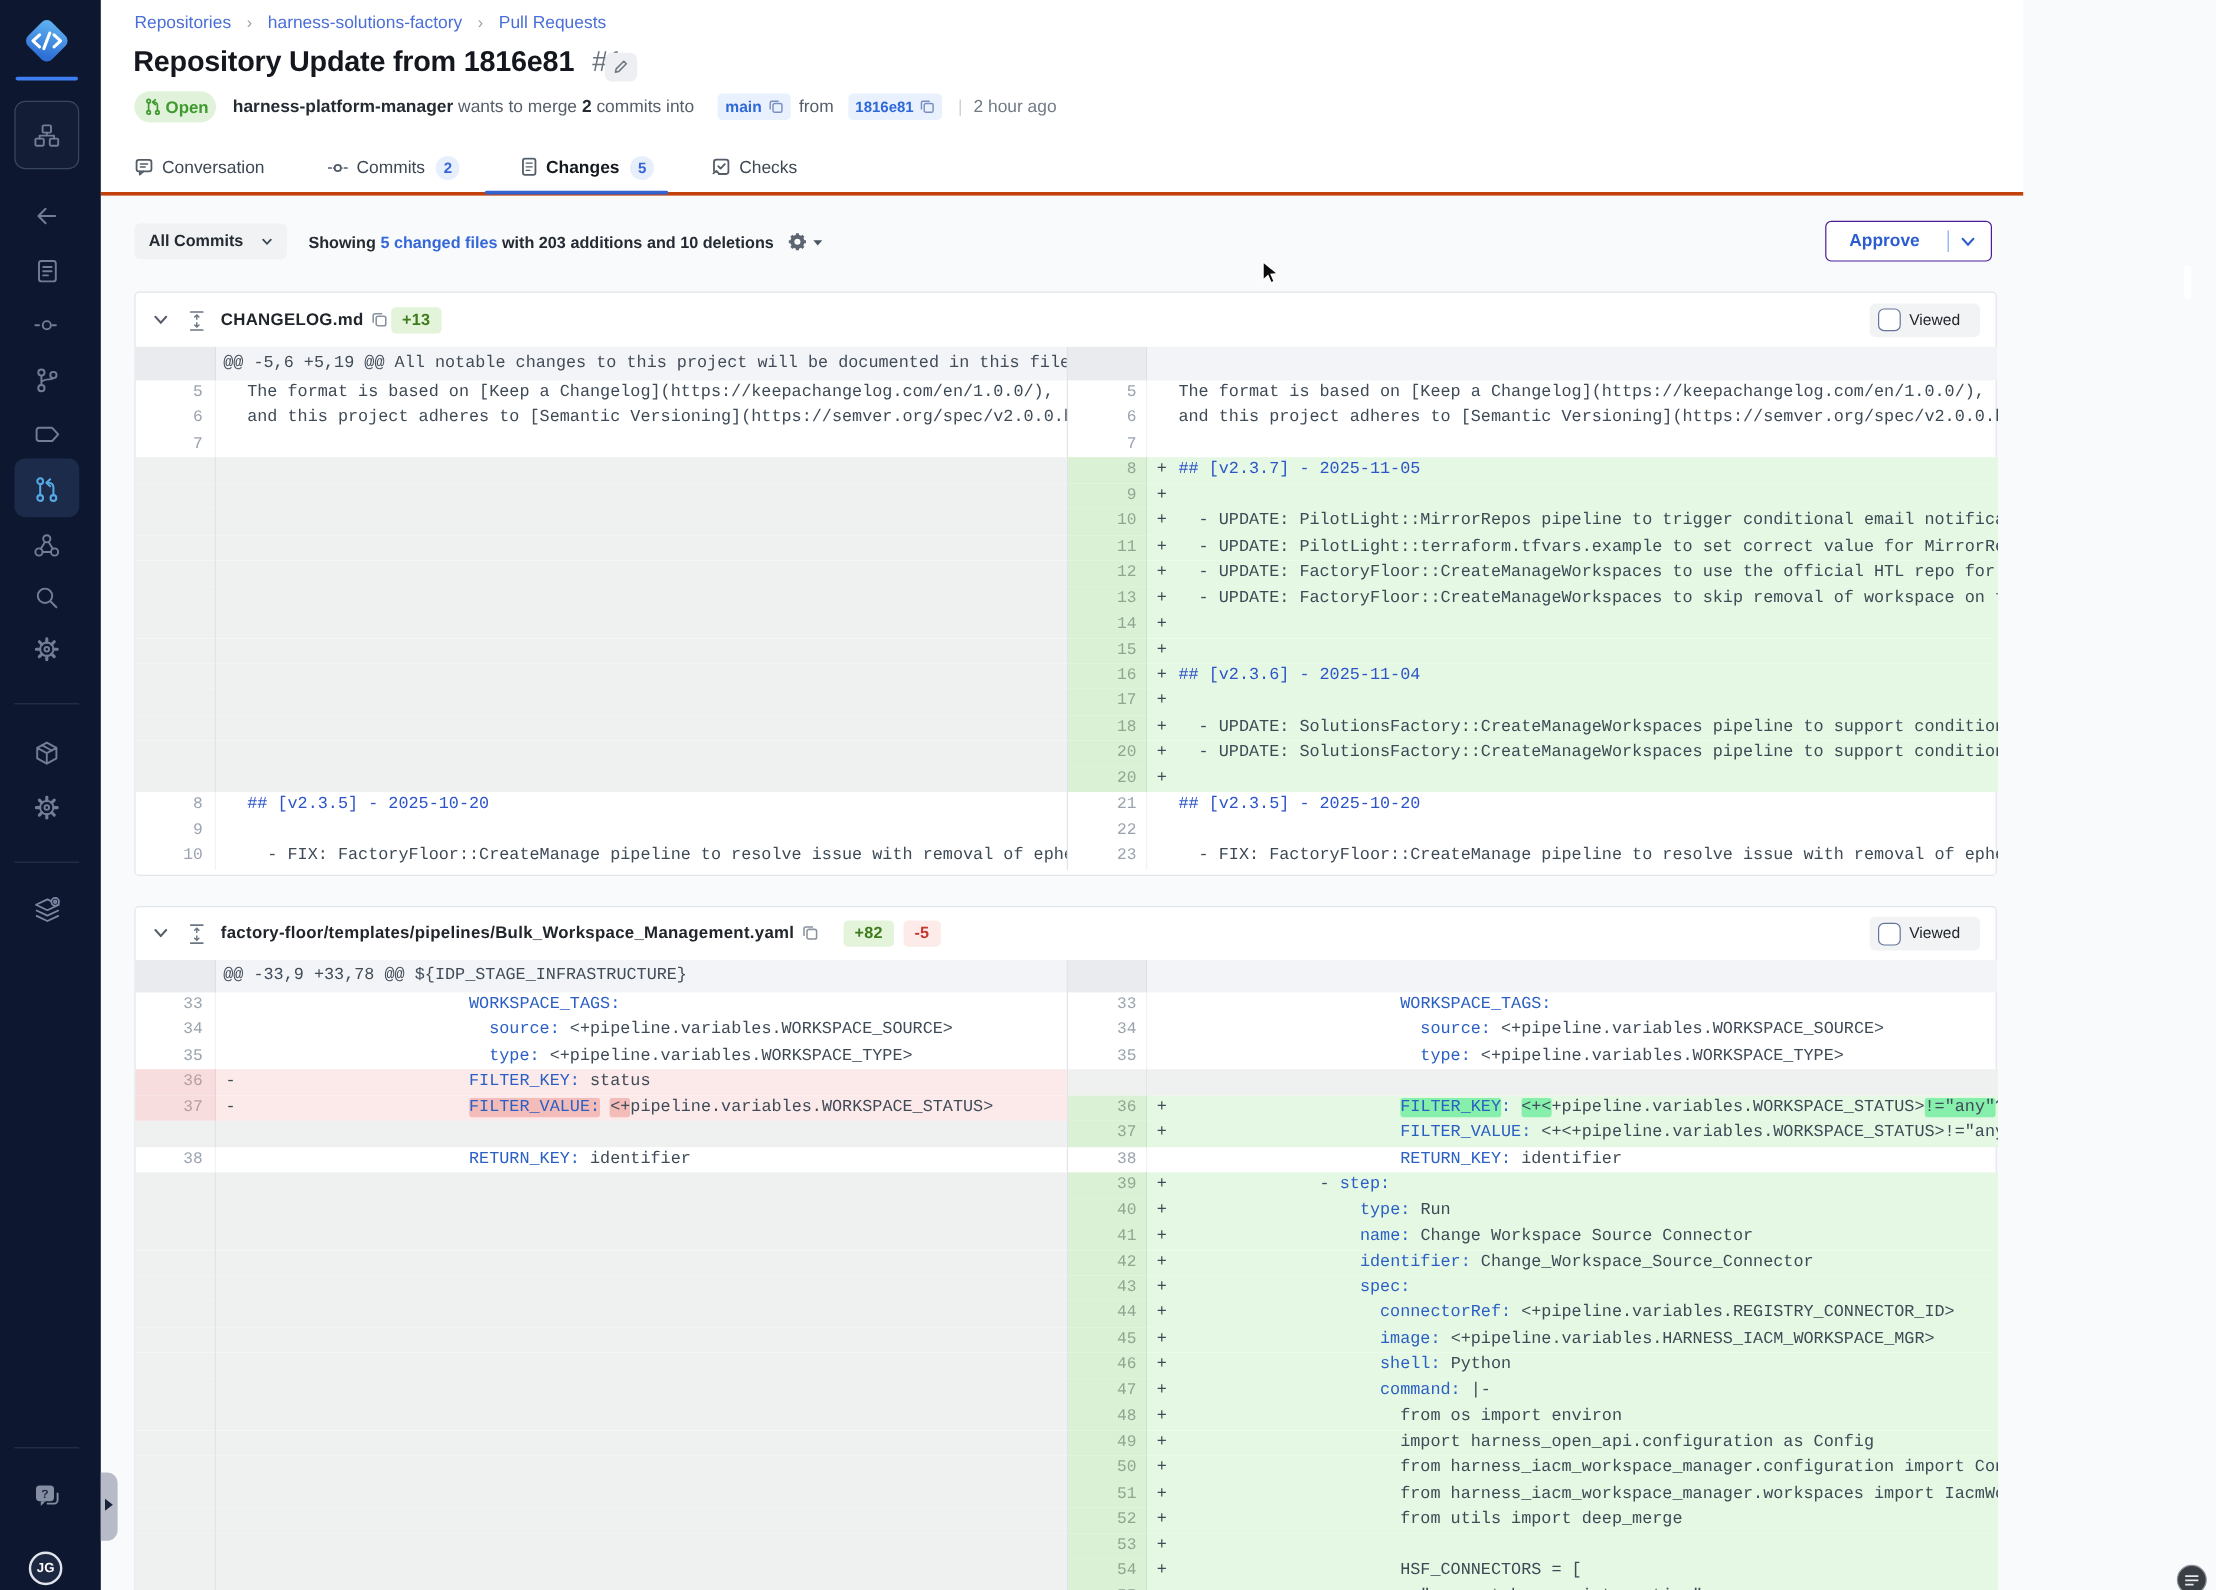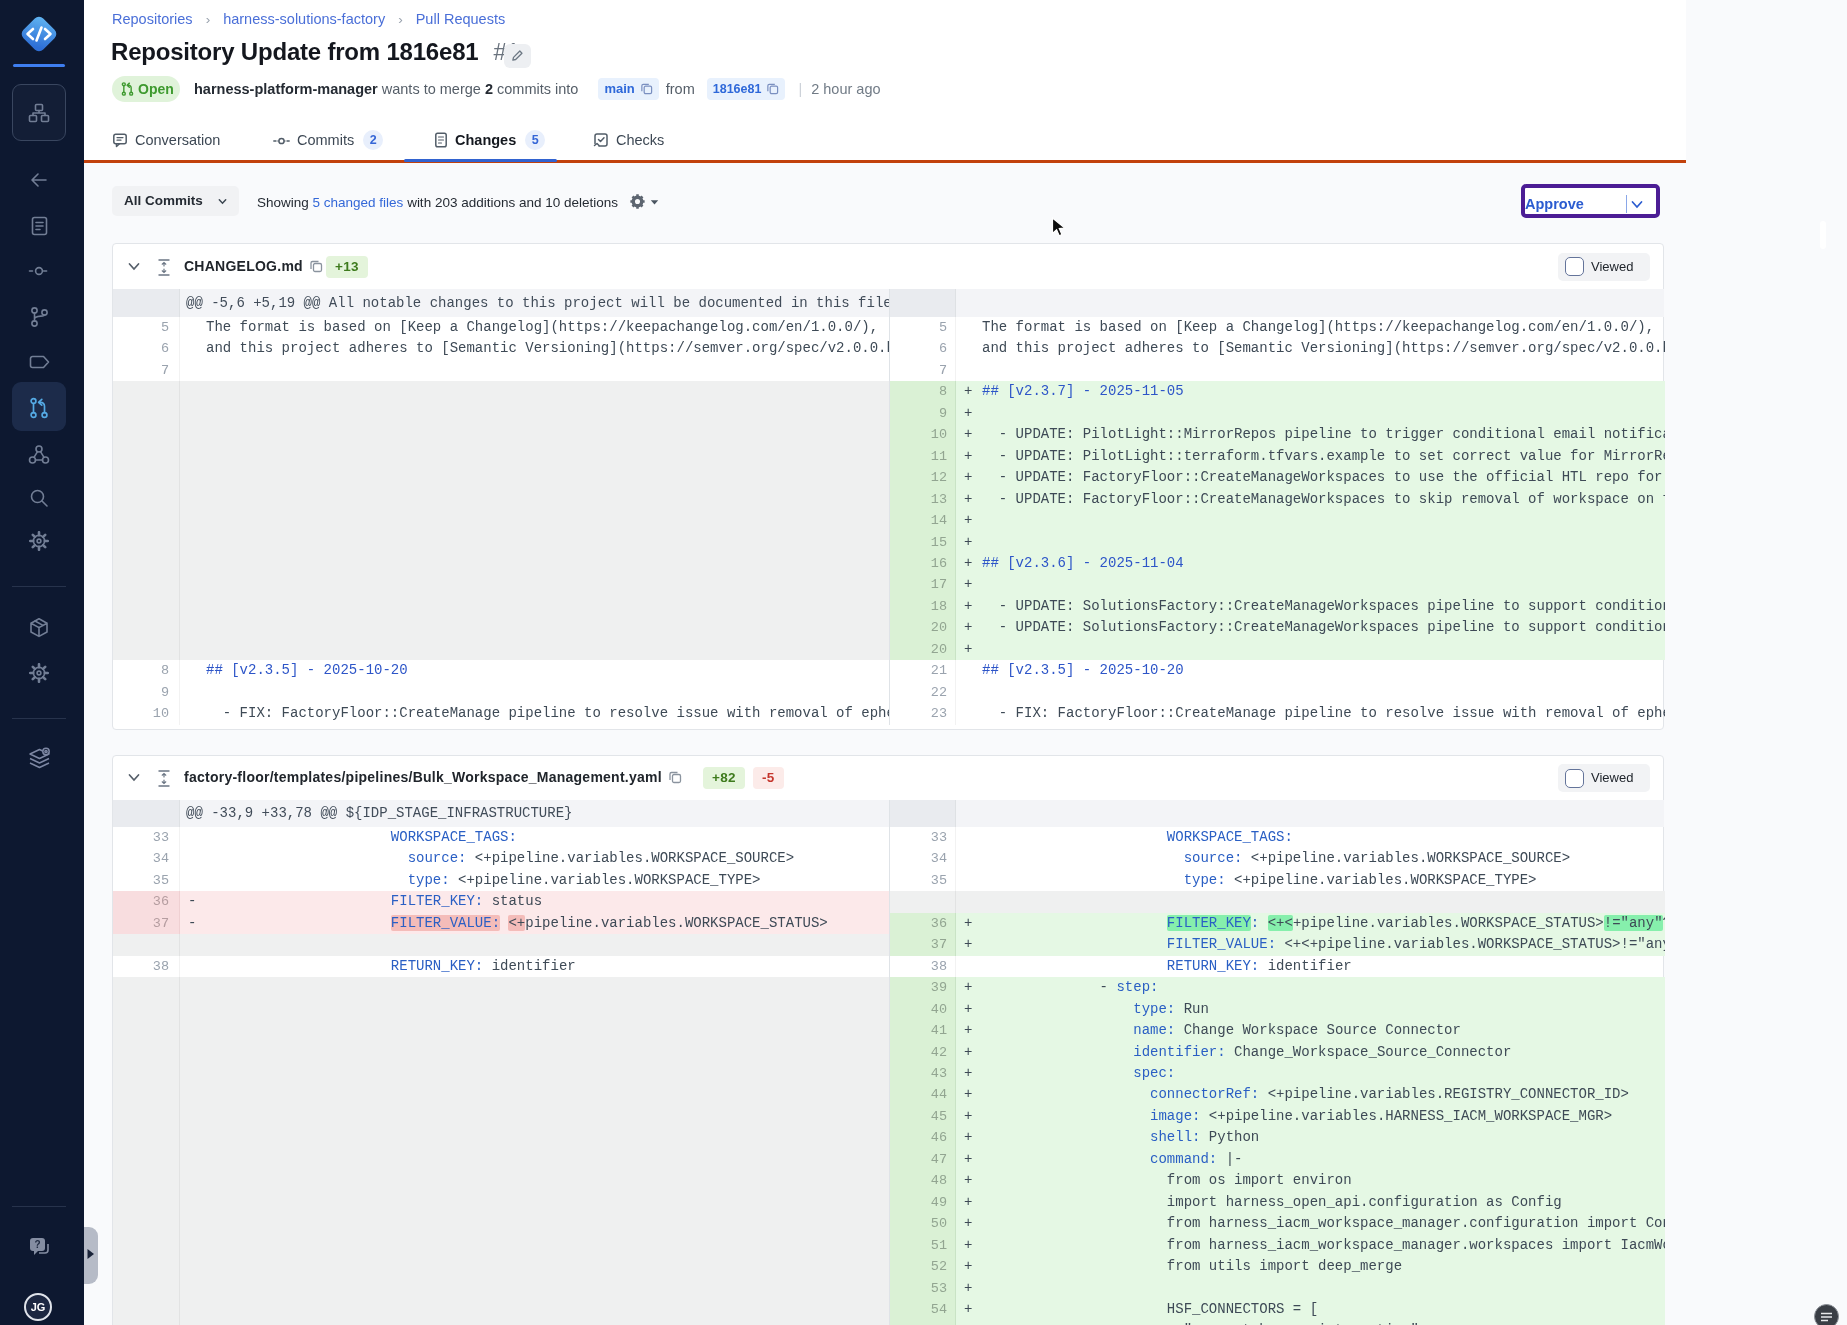--- a/index.html
+++ b/index.html
@@ -24,23 +24,23 @@
 .pipe{color:#ccd1d8}
 .ago{color:#717b86}
 
 .tab{position:absolute;top:130px;height:20px;line-height:20px;font-size:14.5px;color:#3d4854;white-space:nowrap}
 .tab svg{vertical-align:-3px;margin-right:7px}
 .tab b{color:#14181f;font-weight:700}
 .tbadge{display:inline-block;min-width:20px;height:20px;line-height:20px;text-align:center;background:#e8effc;border-radius:10px;color:#3566d6;font-size:12.5px;font-weight:600;margin-left:9px;padding:0 4px;vertical-align:top}
 #tabline{position:absolute;left:320px;top:159px;width:153px;height:3px;background:#3263d0;border-radius:2px}
 
 .allc{position:absolute;left:112px;top:186px;width:127px;height:30px;background:#f1f2f4;border-radius:5px;font-size:13.5px;font-weight:700;color:#252b33;line-height:30px;padding-left:12px}
-.showing{position:absolute;left:257px;top:193px;font-size:13.5px;font-weight:400;color:#252b33;white-space:nowrap}
+.showing{position:absolute;left:257px;top:193px;font-size:13.5px;font-weight:700;color:#252b33;white-space:nowrap}
 .showing a{color:#3468d8;text-decoration:none}
-.approve{position:absolute;left:1521px;top:184px;width:139px;height:34px;border:4px solid #4c1d95;border-radius:5px;background:#fff;color:#2b5cd0;font-size:14.5px;font-weight:700;line-height:32px;}
+.approve{position:absolute;left:1521px;top:184px;width:139px;height:34px;border:1px solid #4c1d95;border-radius:5px;background:#fff;color:#2b5cd0;font-size:14.5px;font-weight:700;line-height:32px;padding-left:19px}
 .approve .d{position:absolute;left:101px;top:7px;width:1px;height:18px;background:#8aa7e8}
 
 .card{position:absolute;left:112px;width:1552px;background:#fff;border:1px solid #e2e5e9;border-radius:4px}
 .fhead{position:relative;width:100%}
 .fname{font-weight:700;font-size:14px;letter-spacing:.25px;color:#20252b;position:absolute;left:71px;top:50%;transform:translateY(-50%);white-space:nowrap}
 .badge{display:inline-block;height:22px;line-height:22px;border-radius:4px;font-size:13.5px;font-weight:700;padding:0 9px;position:absolute;top:50%;transform:translateY(-50%)}
 .bg{background:#e4f4db;color:#3e7b1d}
 .br{background:#fcebe9;color:#c5362d}
 .viewed{position:absolute;left:1445px;top:50%;transform:translateY(-50%);width:92px;height:28px;background:#f2f3f5;border-radius:5px}
 .viewed .cb{position:absolute;left:7px;top:4.5px;width:19px;height:19px;background:#fff;border:1.5px solid #64749a;border-radius:5px}

